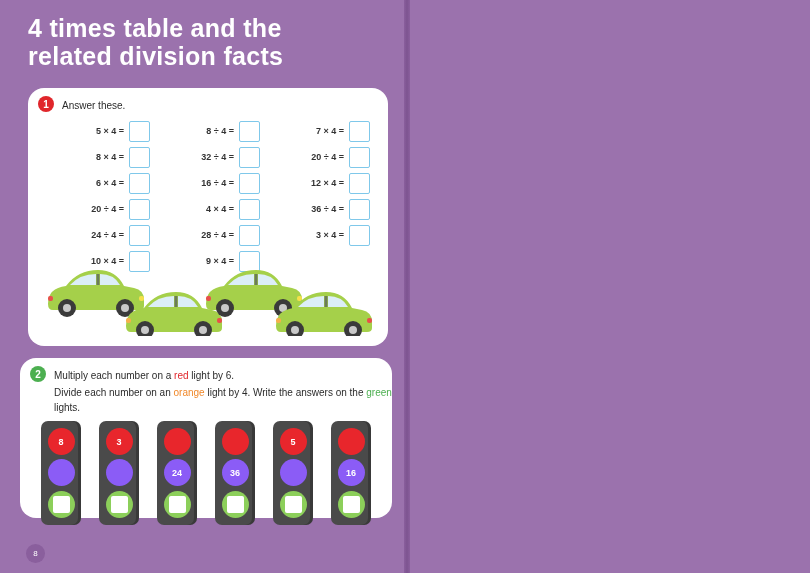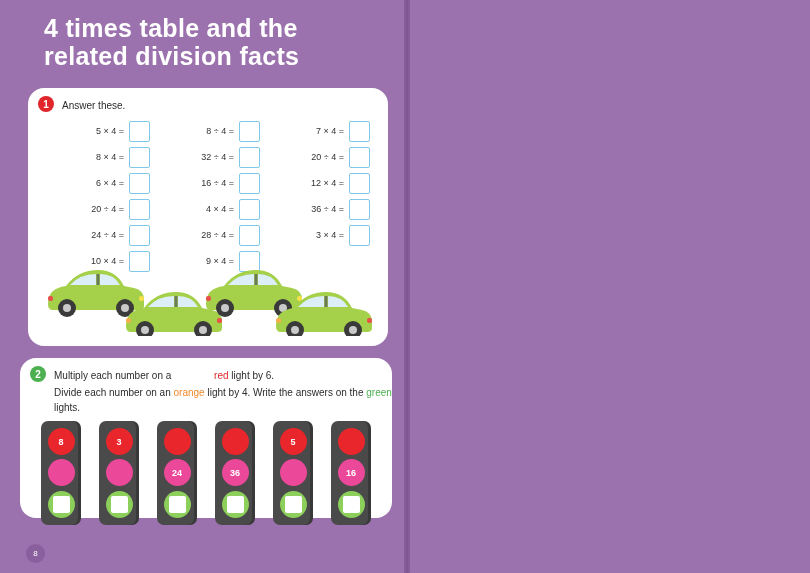--- a/index.html
+++ b/index.html
@@ -23,21 +23,20 @@
 
   
   .main-title {
     color: #ffffff;
     font-size: 25px;
     font-weight: bold;
     line-height: 1.12;
     letter-spacing: 0.3px;
     padding: 14px 0 0 28px;
     width: 370px;
-    margin-left: 16px;
   }
 
   
   .card {
     background: #ffffff;
     border-radius: 16px;
     position: absolute;
   }
   #ex1-card { left: 28px; top: 88px; width: 360px; height: 258px; }
   #ex2-card { left: 20px; top: 358px; width: 372px; height: 160px; }
@@ -50,36 +49,36 @@
     font-size: 10px;
     font-weight: bold;
     display: flex; align-items: center; justify-content: center;
     flex: 0 0 auto;
   }
   .badge-red { background: #e0262b; }
   .badge-green { background: #4caf50; }
 
   .instr-row { display: flex; align-items: flex-start; gap: 8px; padding: 8px 0 0 10px; }
   .instr-text { font-size: 10px; color: #2b2b2b; line-height: 1.5; padding-top: 2px; }
-  .c-red { color: #e0262b; margin-left: 40px; }
+  .c-red { color: #e0262b; }
   .c-orange { color: #f0882a; }
   .c-green { color: #4caf50; }
 
   
   .sums-grid {
     display: grid;
     grid-template-columns: 1fr 1fr 1fr;
     padding: 6px 18px 0 12px;
     row-gap: 2px;
   }
   .sum-item {
     display: flex; align-items: center; justify-content: flex-end;
     gap: 5px; height: 24px;
   }
-  .sum-label { font-size: 9px; color: #333; white-space: nowrap; }
+  .sum-label { font-size: 9px; color: #333; white-space: nowrap; font-weight: bold; }
   .ansbox {
     width: 21px; height: 21px;
     border: 1.4px solid #7fc8ea;
     border-radius: 2px;
     background: #fff;
   }
 
   
   .cars { position: absolute; left: 12px; top: 168px; width: 340px; height: 80px; }
 
@@ -96,21 +95,21 @@
     display: flex; flex-direction: column;
     align-items: center; justify-content: space-around;
     box-shadow: inset -3px 0 0 rgba(0,0,0,0.22);
   }
   .lamp {
     width: 27px; height: 27px; border-radius: 50%;
     display: flex; align-items: center; justify-content: center;
     font-size: 9px; font-weight: bold; color: #fff;
   }
   .lamp-red { background: #e8262c; }
-  .lamp-amber { background: #ec4899; }
+  .lamp-amber { background: #8b5cf6; }
   .lamp-green { background: #8ccf5a; position: relative; }
   .lamp-green::after {
     content: ''; position: absolute;
     width: 17px; height: 17px; background: #fff; border-radius: 2px;
   }
 
   .pagenum {
     position: absolute; width: 19px; height: 19px;
     border-radius: 50%; background: #8a5f9d;
     color: #fff; font-size: 8px;

